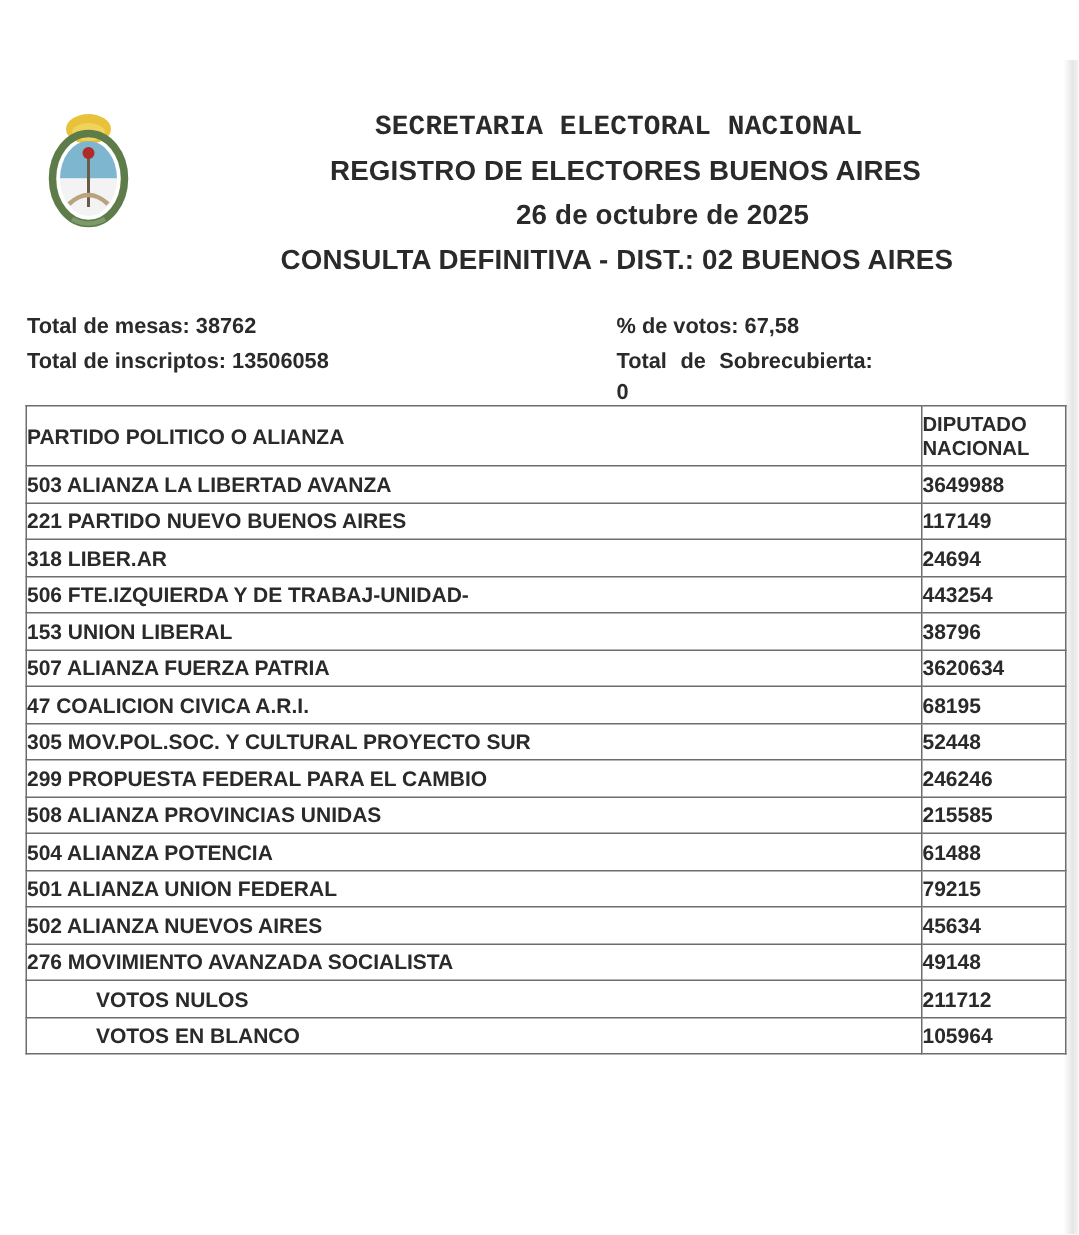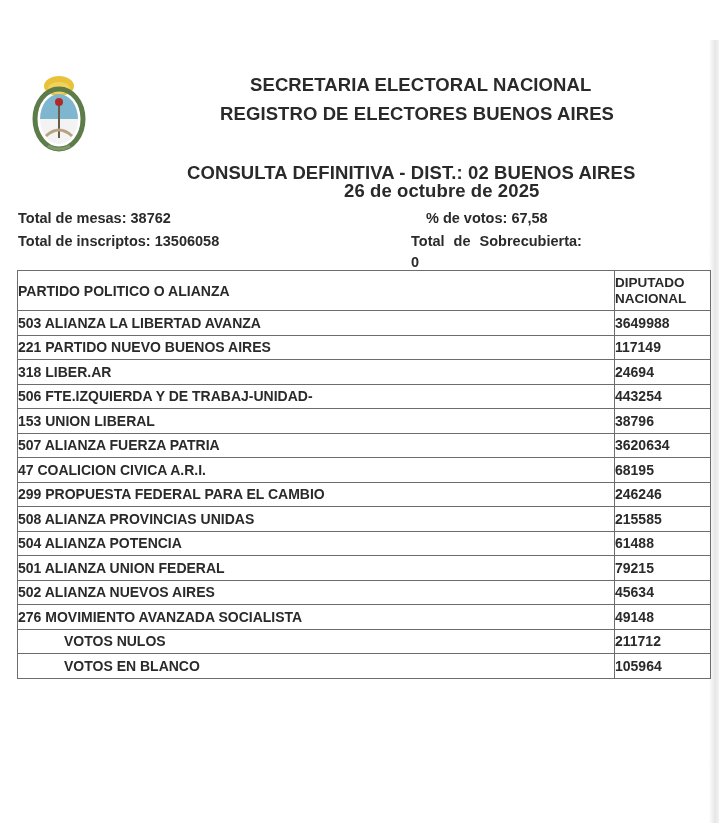--- a/index.html
+++ b/index.html
@@ -12,29 +12,29 @@
   .edge-shadow {
     position: absolute; top: 40px; right: 0; width: 10px; height: 783px;
     background: linear-gradient(to right, #ffffff, #e6e6e6 60%, #f2f2f2);
   }
   .crest { position: absolute; left: 28px; top: 72px; width: 62px; height: 84px; }
   .header-lines {
     position: absolute; left: 180px; top: 74px; width: 515px;
     font-weight: bold; font-size: 18.5px; letter-spacing: 0.1px;
   }
   .header-lines div { position: absolute; white-space: nowrap; }
-  .h1 { left: 70px; top: 0; }
+  .h1 { left: 70px; top: 0; font-family: Liberation Mono, monospace; }
   .h2 { left: 40px; top: 29px; }
-  .h3 { left: 164px; top: 58px; margin-top: 48px; }
+  .h3 { left: 164px; top: 58px; }
   .h4 { left: 7px; top: 88px; }
 
   .summary { position: absolute; font-weight: bold; font-size: 14.5px; white-space: nowrap; }
   .s-mesas { left: 18px; top: 210px; }
   .s-inscr { left: 18px; top: 233px; }
-  .s-pct { left: 426px; top: 210px; }
+  .s-pct { left: 411px; top: 210px; }
   .s-sobre { left: 411px; top: 233px; word-spacing: 5px; }
   .s-sobre-val { left: 411px; top: 254px; }
 
   table.results {
     position: absolute; left: 17px; top: 270px; width: 694px;
     border-collapse: collapse;
     font-weight: bold; font-size: 14px;
   }
   table.results td, table.results th {
     border: 1.5px solid #6d6d6d; padding: 0; height: 23.5px;
@@ -121,20 +121,24 @@
       </tr>
     <tr>
         <td class="party">507 ALIANZA FUERZA PATRIA</td>
         <td class="votes">3620634</td>
       </tr>
     <tr>
         <td class="party">47 COALICION CIVICA A.R.I.</td>
         <td class="votes">68195</td>
       </tr>
     <tr>
+        <td class="party">305 MOV.POL.SOC. Y CULTURAL PROYECTO SUR</td>
+        <td class="votes">52448</td>
+      </tr>
+    <tr>
         <td class="party">299 PROPUESTA FEDERAL PARA EL CAMBIO</td>
         <td class="votes">246246</td>
       </tr>
     <tr>
         <td class="party">508 ALIANZA PROVINCIAS UNIDAS</td>
         <td class="votes">215585</td>
       </tr>
     <tr>
         <td class="party">504 ALIANZA POTENCIA</td>
         <td class="votes">61488</td>

